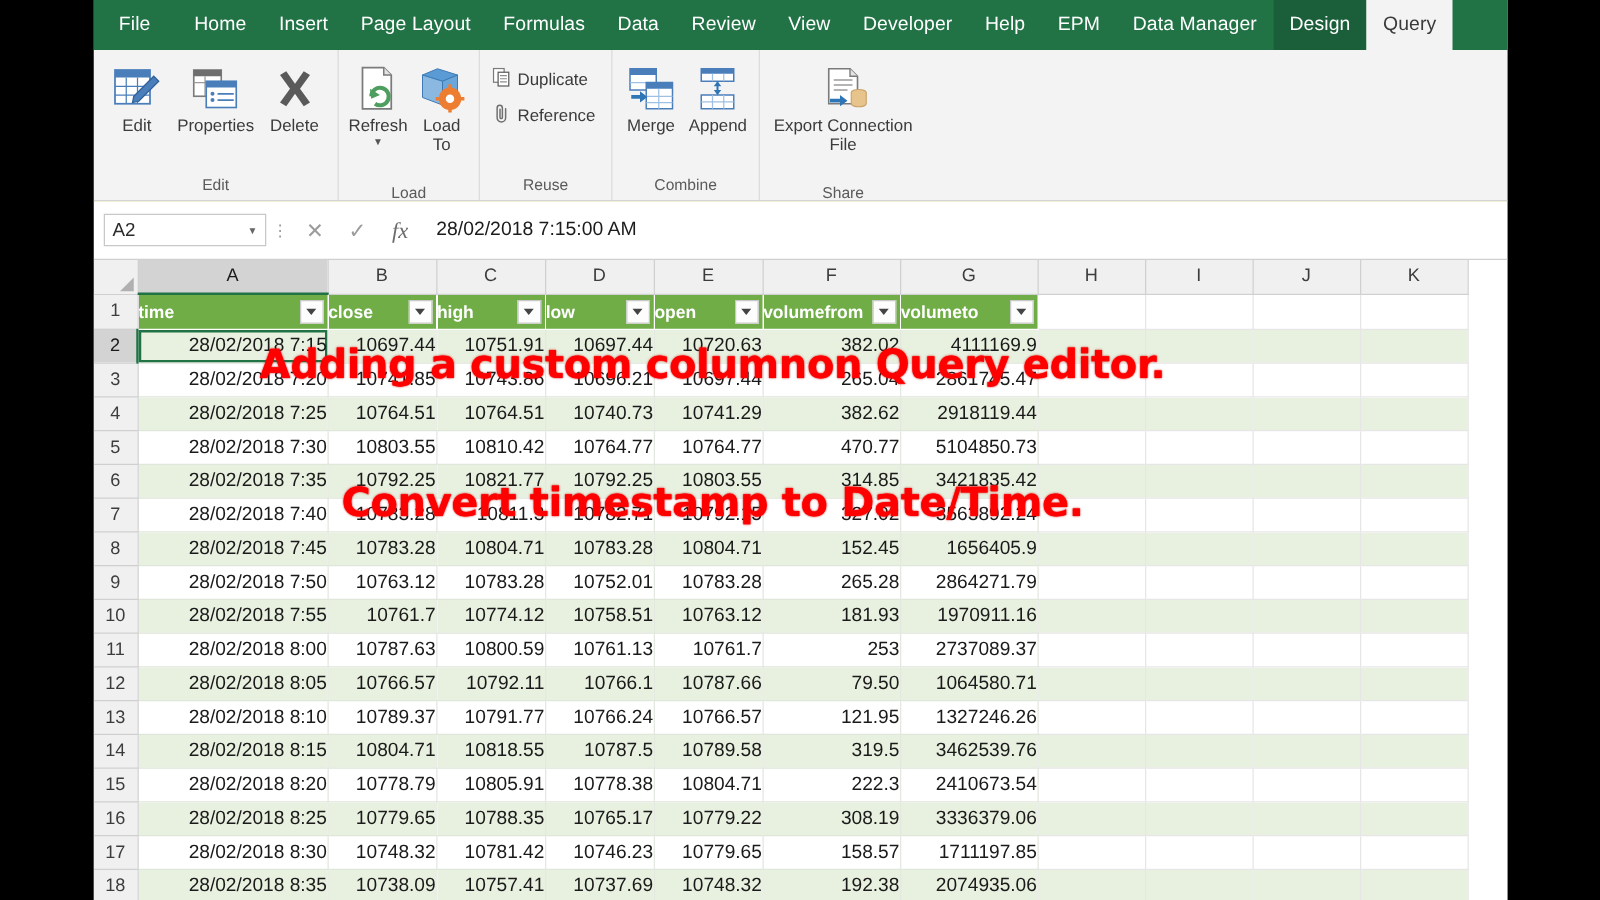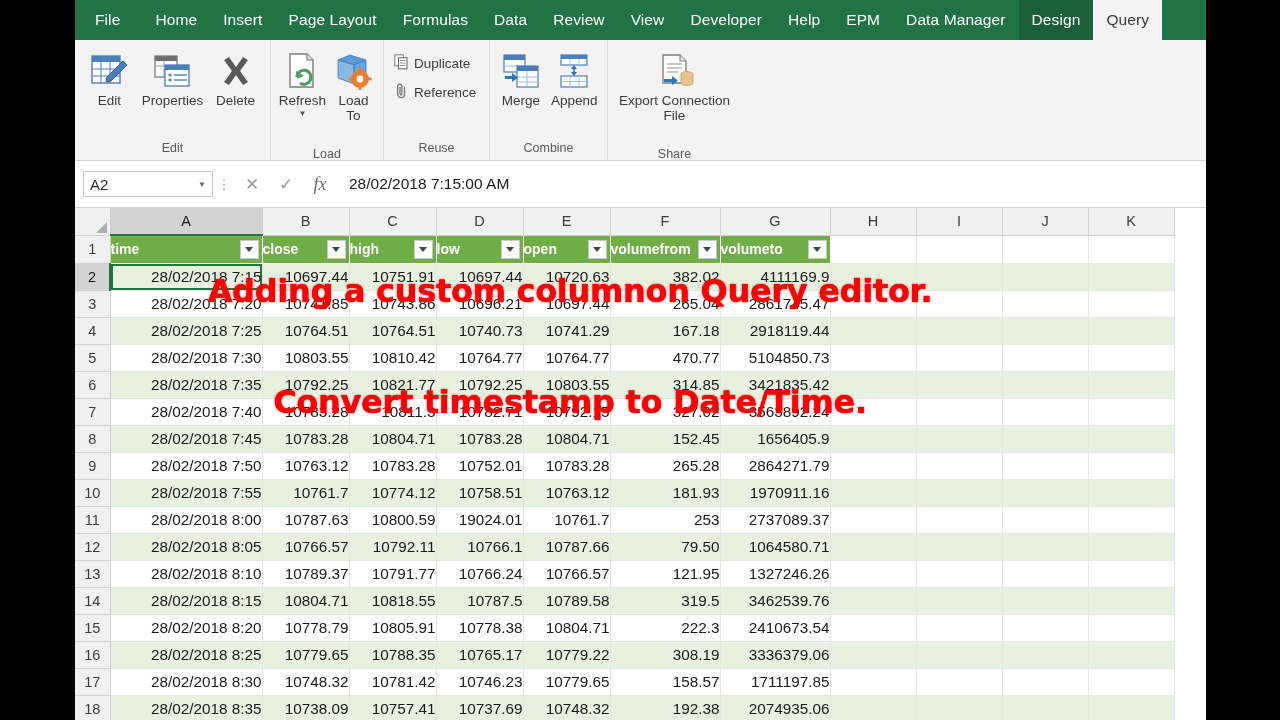--- a/index.html
+++ b/index.html
@@ -596,21 +596,21 @@
               <td class="dcell blank"></td>
               <td class="dcell blank"></td>
             </tr>
             <tr class="band">
               <th class="rowhead">4</th>
               <td class="dcell">28/02/2018 7:25</td>
               <td class="dcell">10764.51</td>
               <td class="dcell">10764.51</td>
               <td class="dcell">10740.73</td>
               <td class="dcell">10741.29</td>
-              <td class="dcell">167.18</td>
+              <td class="dcell">382.62</td>
               <td class="dcell">2918119.44</td>
               <td class="dcell blank"></td>
               <td class="dcell blank"></td>
               <td class="dcell blank"></td>
               <td class="dcell blank"></td>
             </tr>
             <tr>
               <th class="rowhead">5</th>
               <td class="dcell">28/02/2018 7:30</td>
               <td class="dcell">10803.55</td>
@@ -692,21 +692,21 @@
               <td class="dcell blank"></td>
               <td class="dcell blank"></td>
               <td class="dcell blank"></td>
               <td class="dcell blank"></td>
             </tr>
             <tr>
               <th class="rowhead">11</th>
               <td class="dcell">28/02/2018 8:00</td>
               <td class="dcell">10787.63</td>
               <td class="dcell">10800.59</td>
-              <td class="dcell">19024.01</td>
+              <td class="dcell">10761.13</td>
               <td class="dcell">10761.7</td>
               <td class="dcell">253</td>
               <td class="dcell">2737089.37</td>
               <td class="dcell blank"></td>
               <td class="dcell blank"></td>
               <td class="dcell blank"></td>
               <td class="dcell blank"></td>
             </tr>
             <tr class="band">
               <th class="rowhead">12</th>

